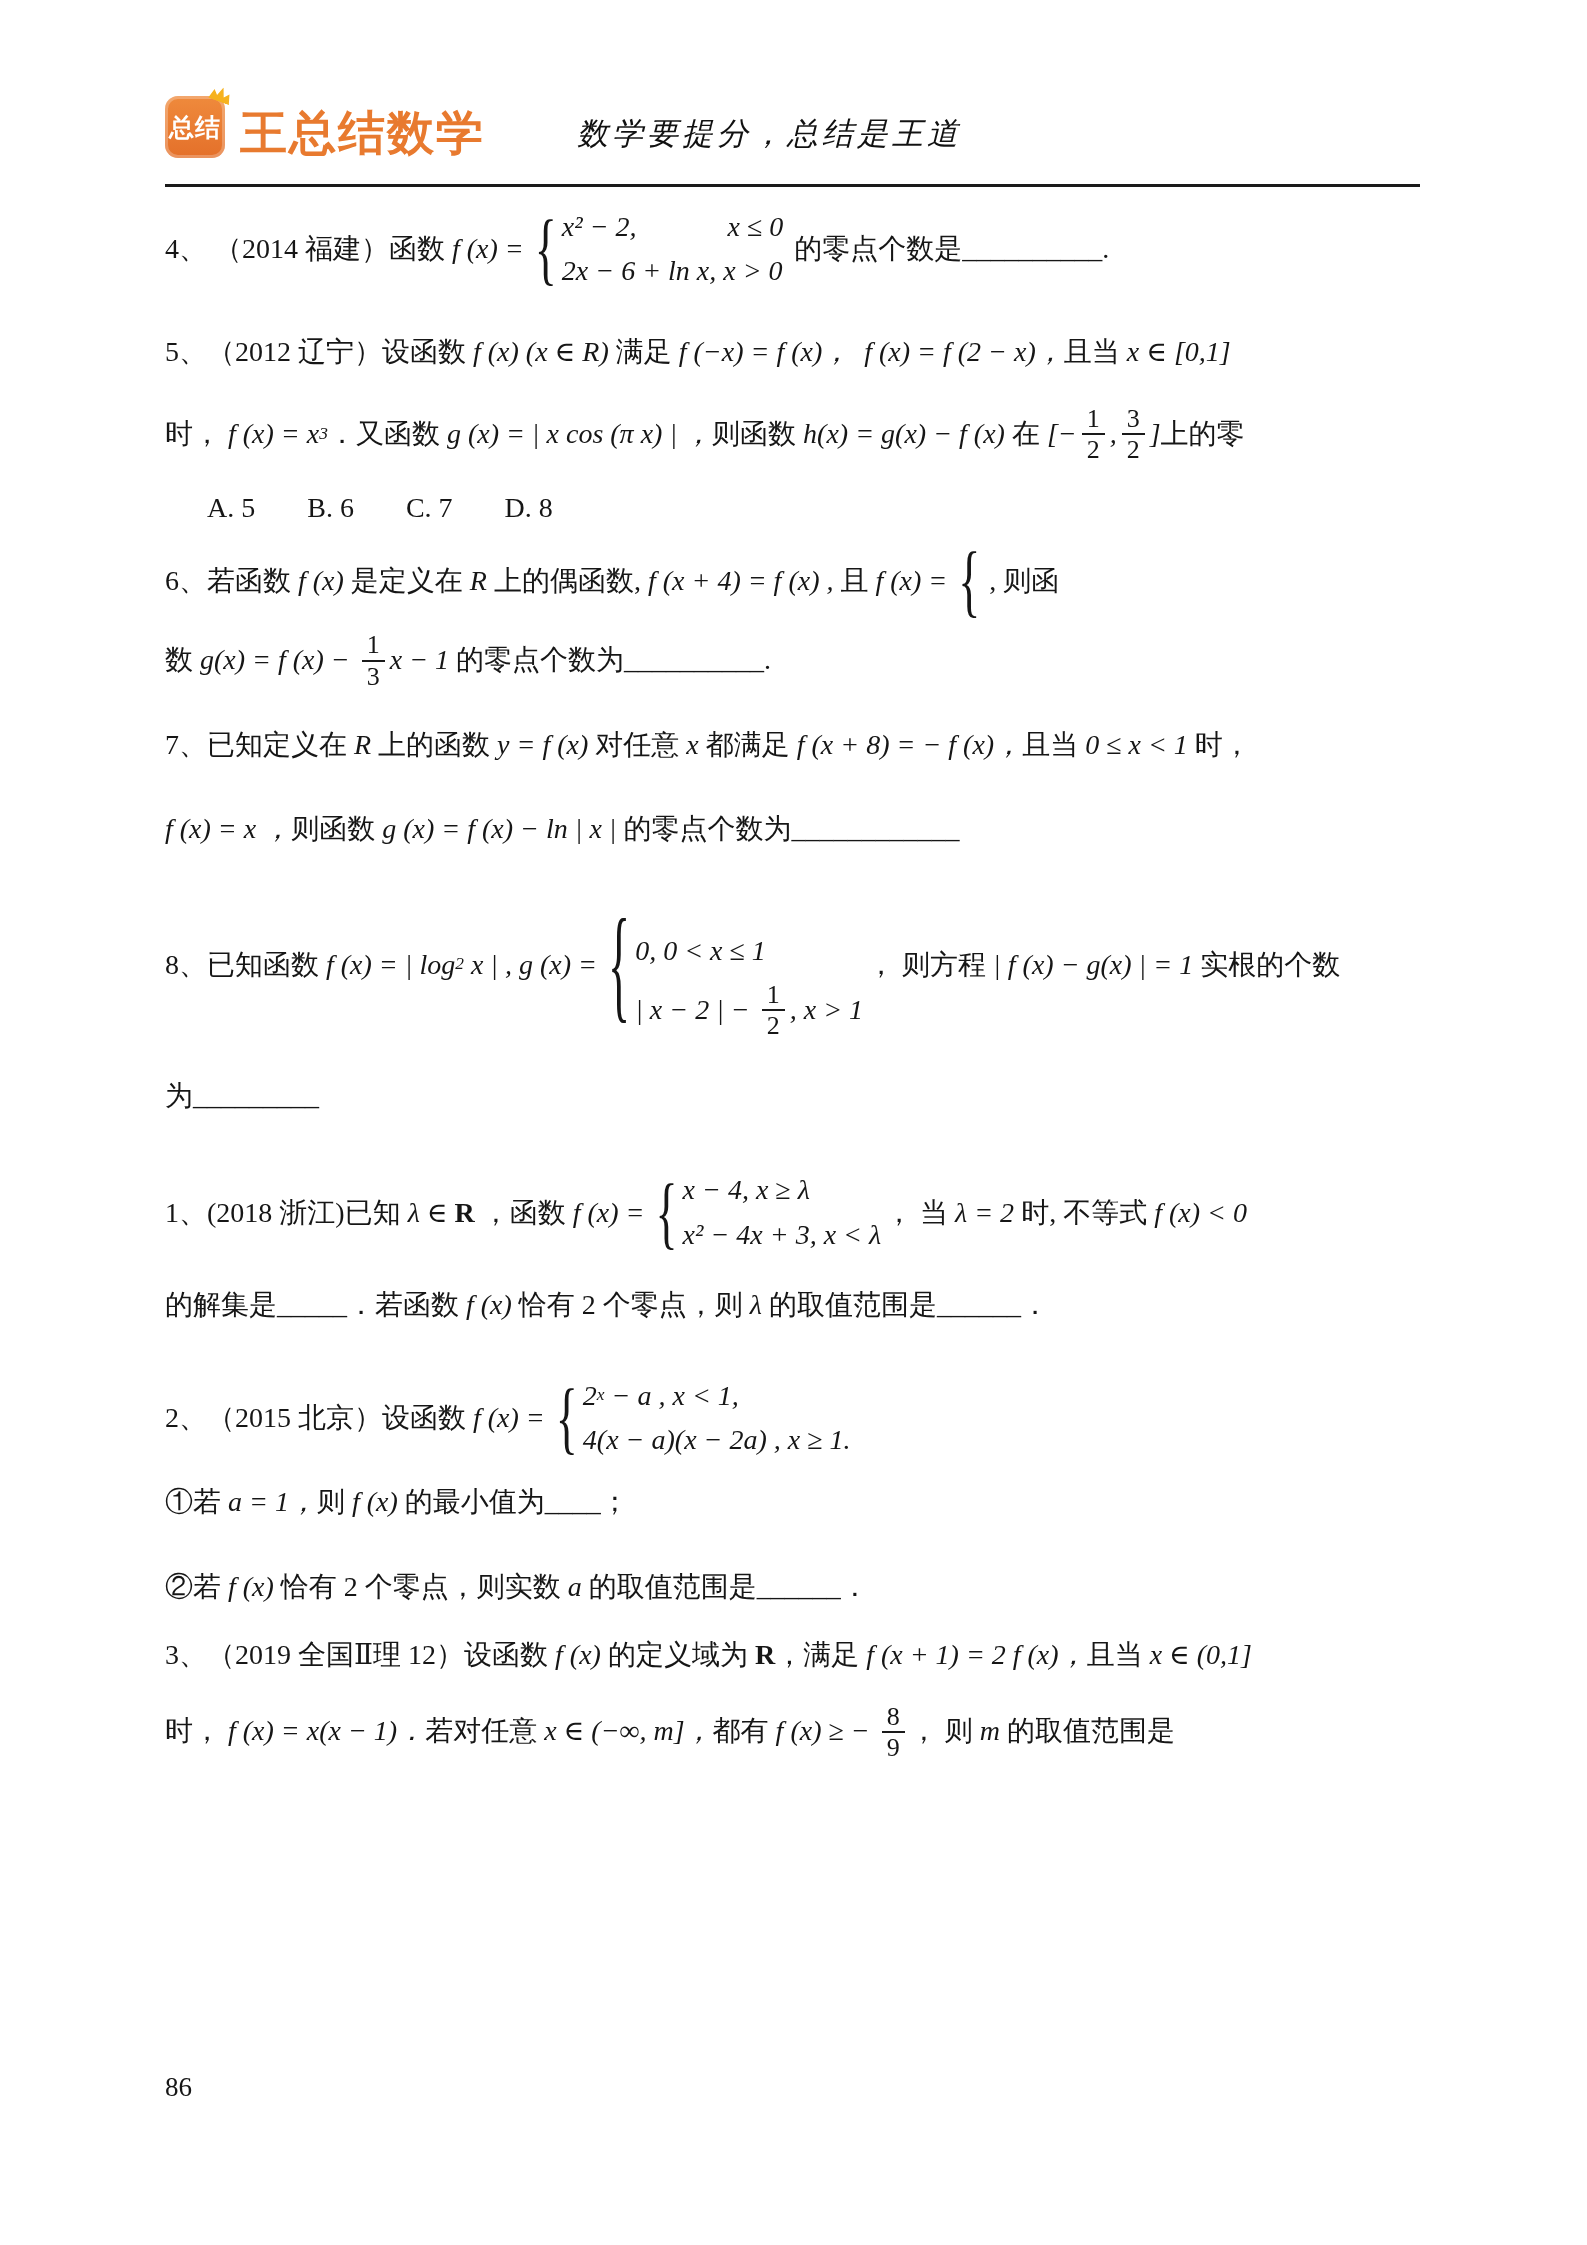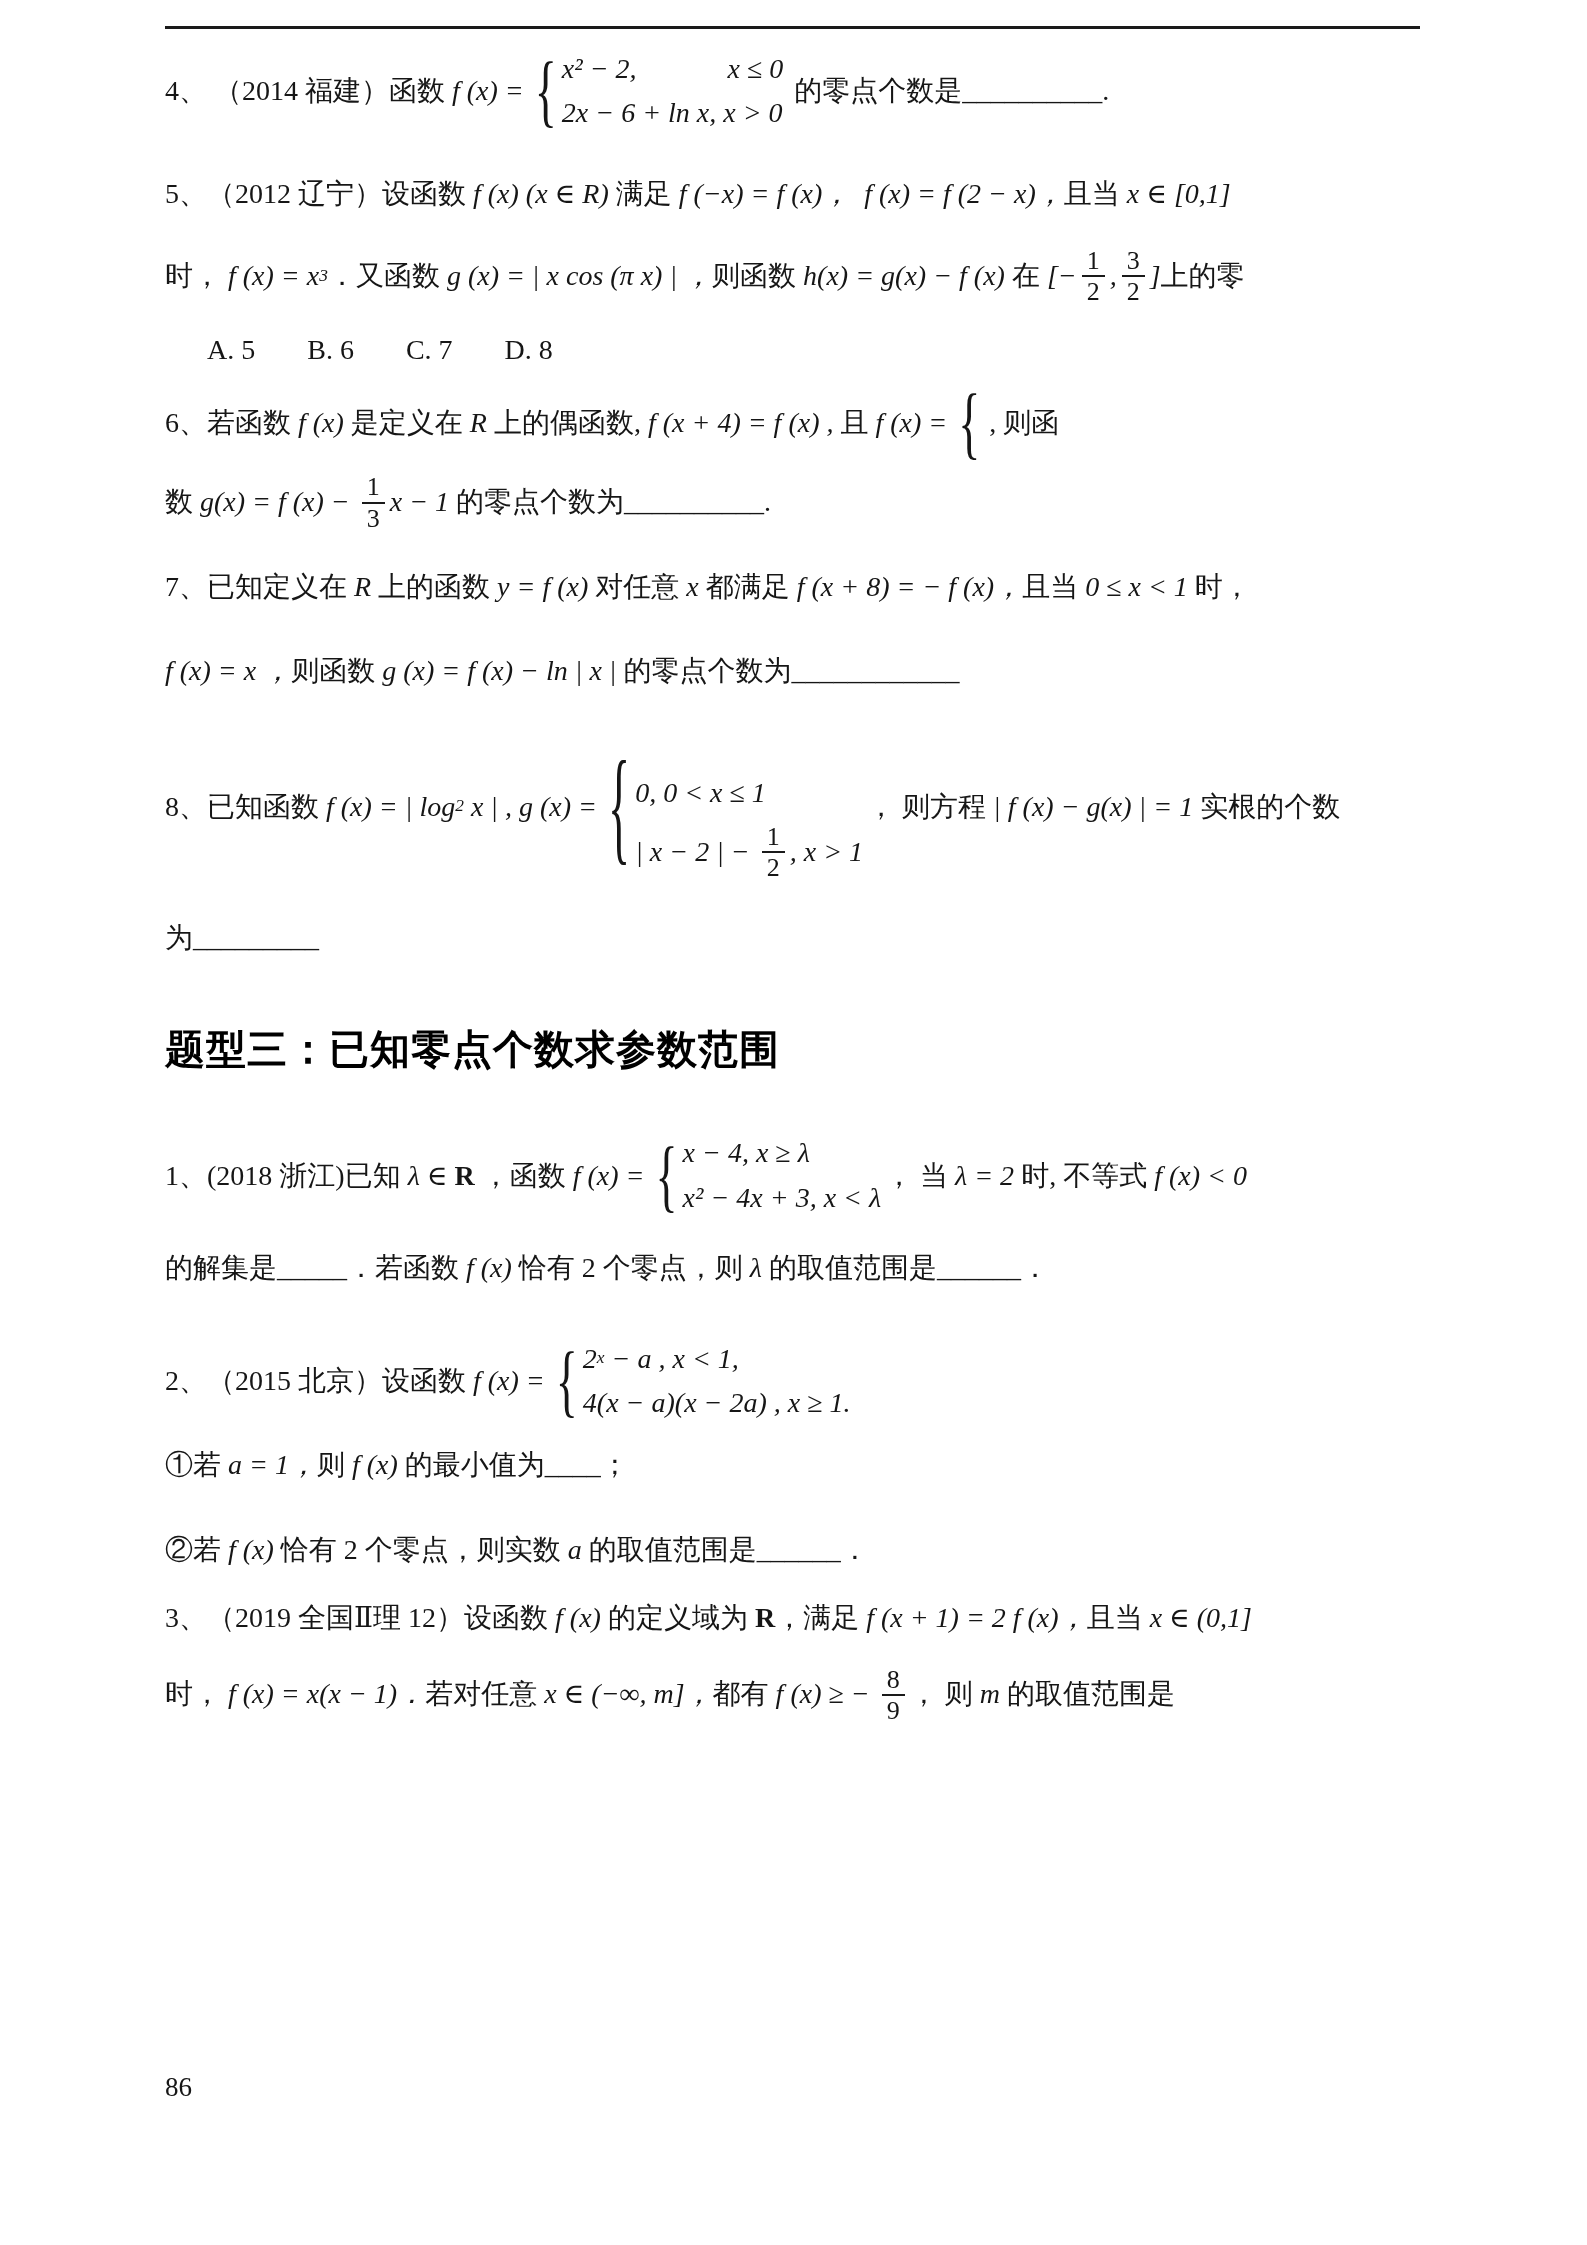--- a/index.html
+++ b/index.html
@@ -78,20 +78,28 @@
   }
 
   .pagenum { position:absolute; left:165px; top:2072px; font-size:27px; }
 </style>
 </head>
 <body>
 
 <div class="page">
   <div class="content">
 
+    <div class="header-row">
+      <div class="logo-badge">
+        <span class="crown"></span>
+        <span class="logo-badge-text">总结</span>
+      </div>
+      <div class="brand">王总结数学</div>
+      <div class="tagline">数学要提分，总结是王道</div>
+    </div>
     <div class="hr"></div>
 
     <div class="line" style="margin-top:22px">
       <span class="cn">4、 （2014 福建）函数 </span>
       <span class="m">f (x) = </span>
       <span class="cases">
         <span class="brace">{</span>
         <span class="rows">
           <span class="row">x² − 2,             x ≤ 0</span>
           <span class="row">2x − 6 + ln x, x &gt; 0</span>
@@ -190,21 +198,20 @@
         </span>
       </span>
       <span class="cn">， 则方程 </span>
       <span class="m">| f (x) − g(x) | = 1 </span>
       <span class="cn">实根的个数</span>
     </div>
     <div class="line" style="margin-top:38px">
       <span class="cn">为_________</span>
     </div>
 
-    <div class="heading" style="margin-top:66px">题型三：已知零点个数求参数范围</div>
 
     <div class="line" style="margin-top:58px">
       <span class="cn">1、(2018 浙江)已知 </span>
       <span class="m">λ ∈ </span>
       <span class="mb">R</span>
       <span class="cn"> ，</span>
       <span class="cn">函数 </span>
       <span class="m">f (x) = </span>
       <span class="cases">
         <span class="brace">{</span>

